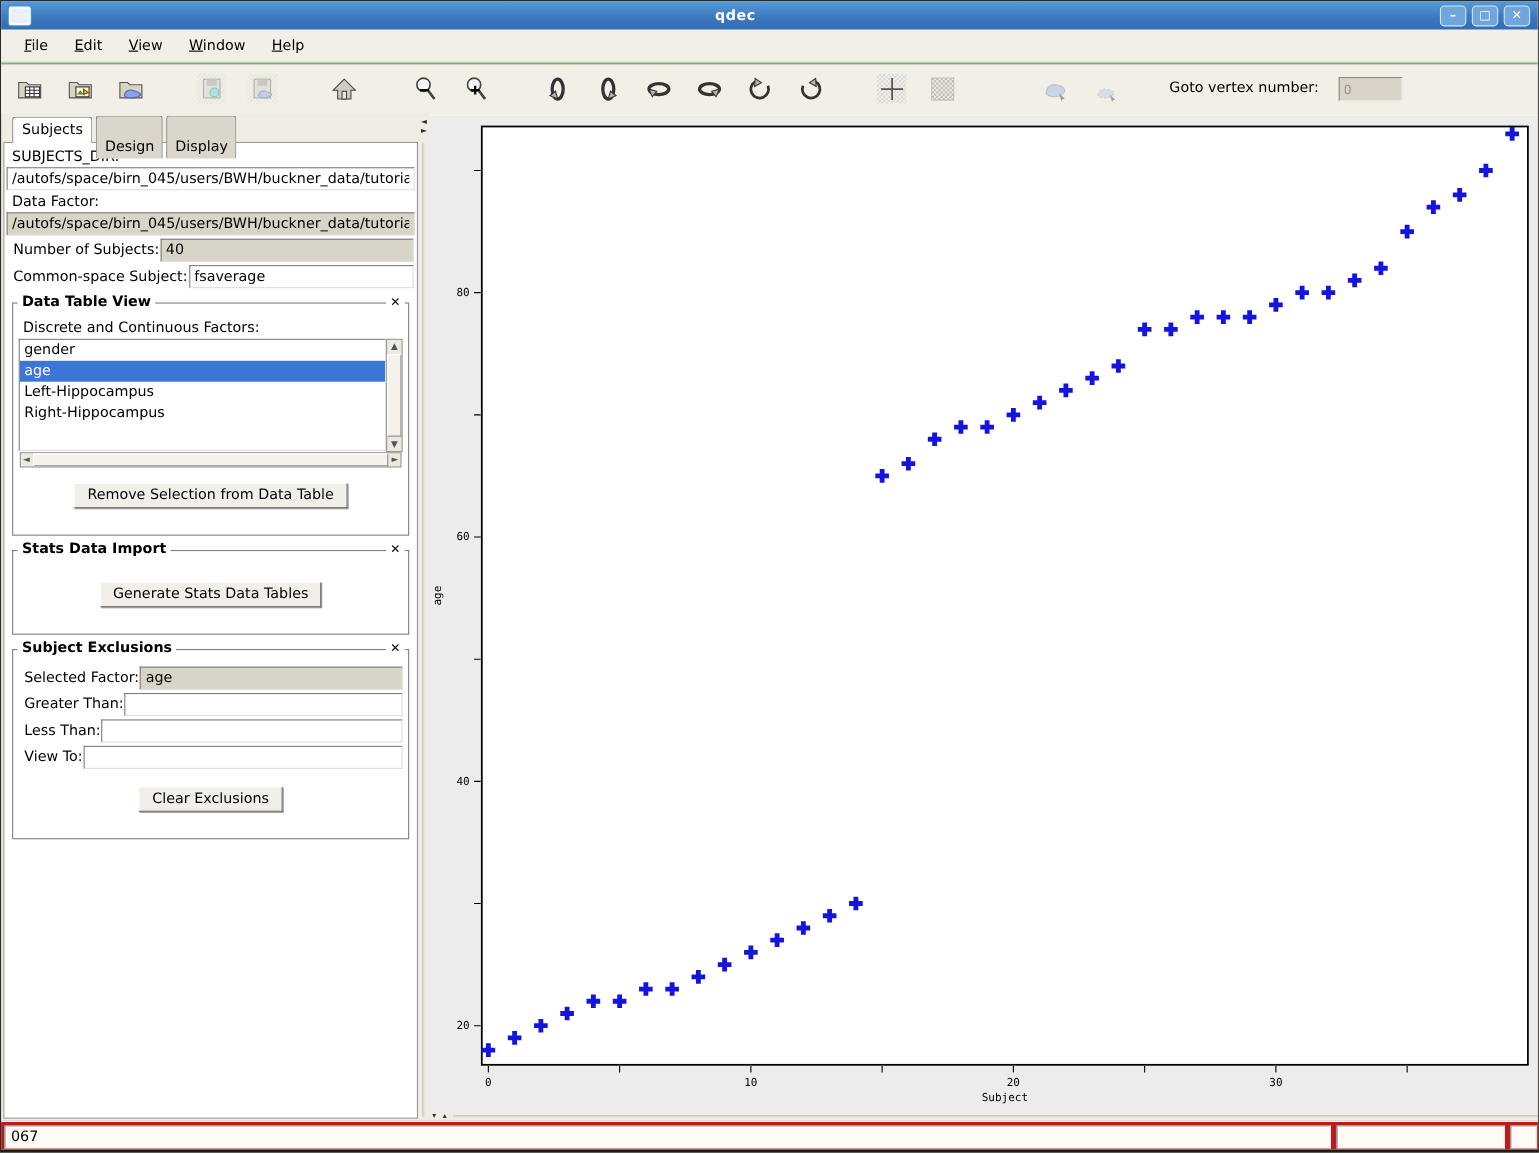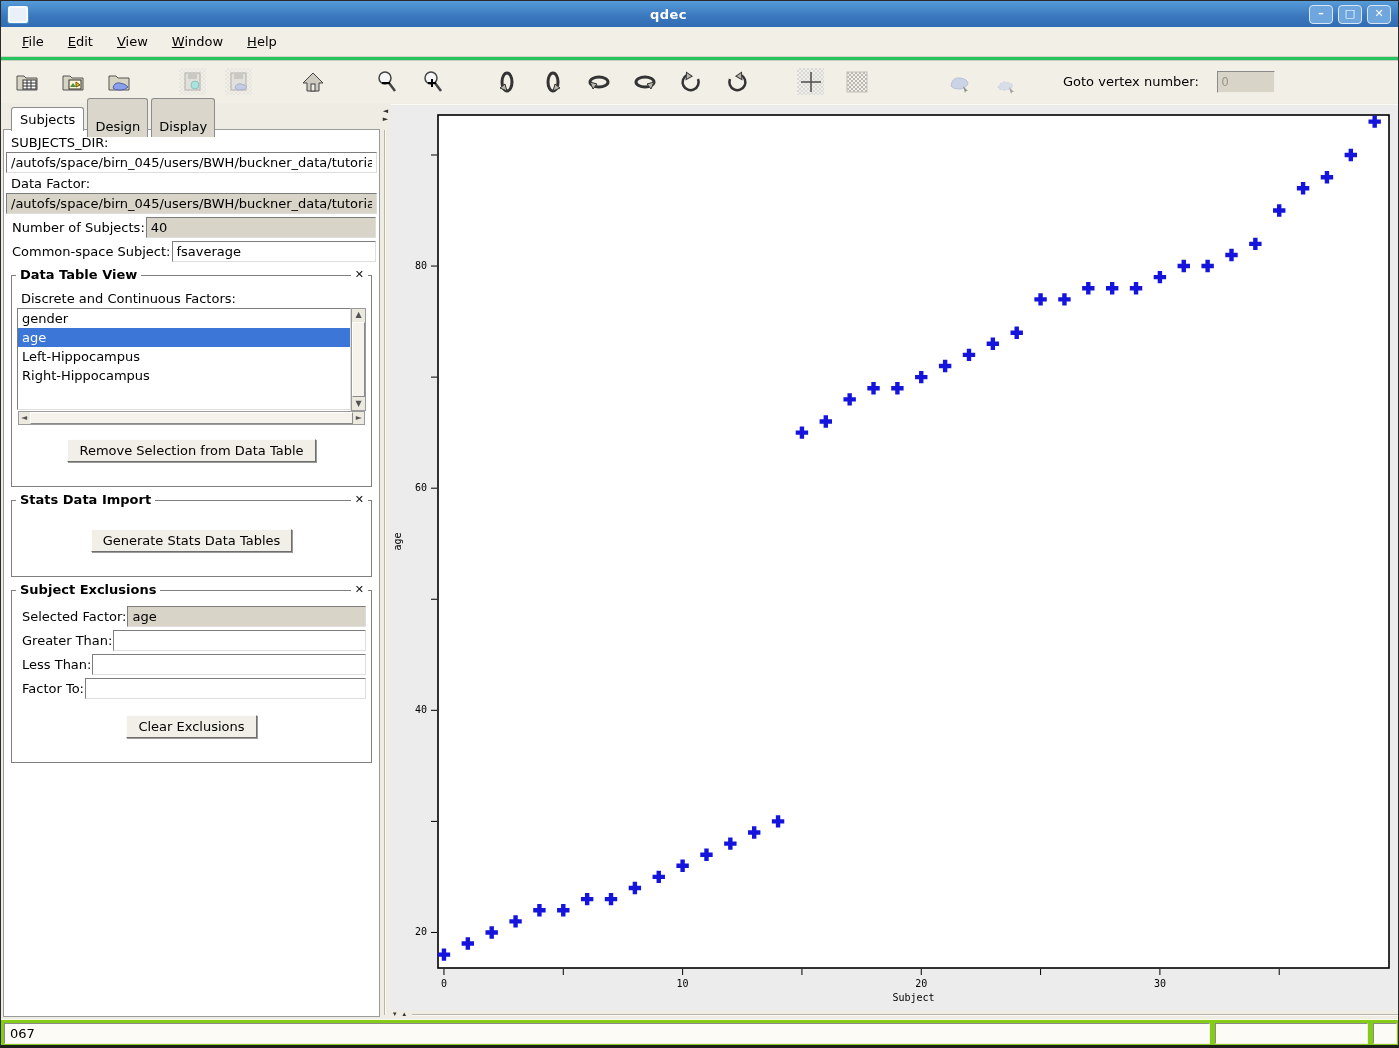--- a/index.html
+++ b/index.html
@@ -16,34 +16,34 @@
   .wbtn{width:22px;height:17px;background:#6ea6dd;border:1px solid #d9e7f5;border-radius:4px;color:#fff;
     font-weight:bold;font-size:11px;line-height:15px;text-align:center;font-family:"DejaVu Sans",sans-serif;}
 
   
   .menubar{position:absolute;left:0;top:26px;right:0;height:30px;background:#f2efe6;
     border-bottom:1px solid #d6d2c5;display:flex;align-items:center;padding:0 12px;gap:6px;box-sizing:border-box;}
   .menu-item{padding:4px 9px;}
 
   
   .toolbar{position:absolute;left:0;top:56px;right:0;height:46px;background:#f2efe6;
-    border-top:3px solid #22c55e;box-shadow:0 1px 0 #cfcbc0 inset;
+    border-top:1px solid #22c55e;box-shadow:0 1px 0 #cfcbc0 inset;
     display:flex;align-items:center;padding:0 0 0 12px;box-sizing:border-box;gap:12px;}
   .tbtn{width:27px;height:27px;display:flex;align-items:center;justify-content:center;margin-right:7px;}
   .tbtn.dim{opacity:.45;}
   .tbtn.checker{background-image:linear-gradient(45deg,#d9d9d9 25%,transparent 25%,transparent 75%,#d9d9d9 75%),
     linear-gradient(45deg,#d9d9d9 25%,transparent 25%,transparent 75%,#d9d9d9 75%);
     background-size:4px 4px;background-position:0 0,2px 2px;}
   .tspacer{width:16px;}
   .goto-label{margin-left:26px;margin-right:6px;}
   .goto-input{width:48px;height:20px;background:#d8d4c8;color:#949086;font-size:12px;padding:0 4px;
     border:1px solid;border-color:#8a8a8a #efede6 #efede6 #8a8a8a;}
 
   
-  .tabstrip{position:absolute;left:3px;top:104px;height:25px;display:flex;align-items:center;padding-left:7px;gap:3px;z-index:3;}
+  .tabstrip{position:absolute;left:3px;top:104px;height:25px;display:flex;align-items:flex-start;padding-left:7px;gap:3px;z-index:3;}
   .tab{background:#dad6cb;border:1px solid #8c8c8c;border-bottom:none;border-radius:3px 3px 0 0;
     padding:20px 7px 3px;font-size:13px;}
   .tab.active{background:#fff;padding:4px 8px 4px;position:relative;top:1px;}
   .left-panel{position:absolute;left:2px;top:128px;width:377px;height:888px;background:#fff;
     border:1px solid #9a9a9a;box-sizing:border-box;padding:2px 2px;z-index:2;}
   .plabel{margin:3px 5px 2px;}
   .entry{display:block;box-sizing:border-box;height:21px;background:#fff;color:#000;font-size:13px;
     font-family:"DejaVu Sans",sans-serif;padding:0 4px;
     border:1px solid;border-color:#7d7d7d #dedede #dedede #7d7d7d;}
   .entry.full{width:100%;}
@@ -79,21 +79,21 @@
   .hsash{position:absolute;left:390px;top:1009px;width:1009px;height:9px;background:#efece3;
     display:flex;align-items:center;padding-left:2px;box-sizing:border-box;gap:6px;}
   .hsash .groove{flex:1;height:1px;background:#b9b5aa;border-bottom:1px solid #fbf9f4;}
   .sash-glyph{font-size:7px;color:#333;line-height:1;}
 
   
   .plot-panel{position:absolute;left:390px;top:103px;width:1009px;height:906px;background:#ececec;
     border-top:1px solid #fbf9f4;box-sizing:border-box;}
 
   
-  .statusbar{position:absolute;left:0;top:1018px;width:1399px;height:27px;background:#84cc16;
+  .statusbar{position:absolute;left:0;top:1018px;width:1399px;height:27px;background:#b91c1c;
     border-top:1px solid #fbf9f4;display:flex;align-items:center;padding:0 3px;gap:5px;box-sizing:border-box;}
   .sb-field{height:21px;background:#fcfbf5;border:1px solid;border-color:#8a8a8a #eeece4 #eeece4 #8a8a8a;
     box-sizing:border-box;line-height:19px;padding:0 5px;font-size:13px;}
   .sb-main{width:1206px;}
   .sb-mid{width:153px;}
   .sb-end{width:24px;}
 </style>
 </head>
 <body>
 
@@ -310,21 +310,21 @@
       </div>
       <div class="inline-row">
         <span class="plabel">Greater Than:</span>
         <input class="entry" value="" style="">
       </div>
       <div class="inline-row">
         <span class="plabel">Less Than:</span>
         <input class="entry" value="" style="">
       </div>
       <div class="inline-row">
-        <span class="plabel">Factor To:</span>
+        <span class="plabel">View To:</span>
         <input class="entry" value="" style="">
       </div>
       <button class="btn">Clear Exclusions</button>
     </div>
   </div>
 
   <div class="vsash">
     <span class="sash-glyph">◄</span>
     <span class="sash-glyph">►</span>
     <span class="groove"></span>

